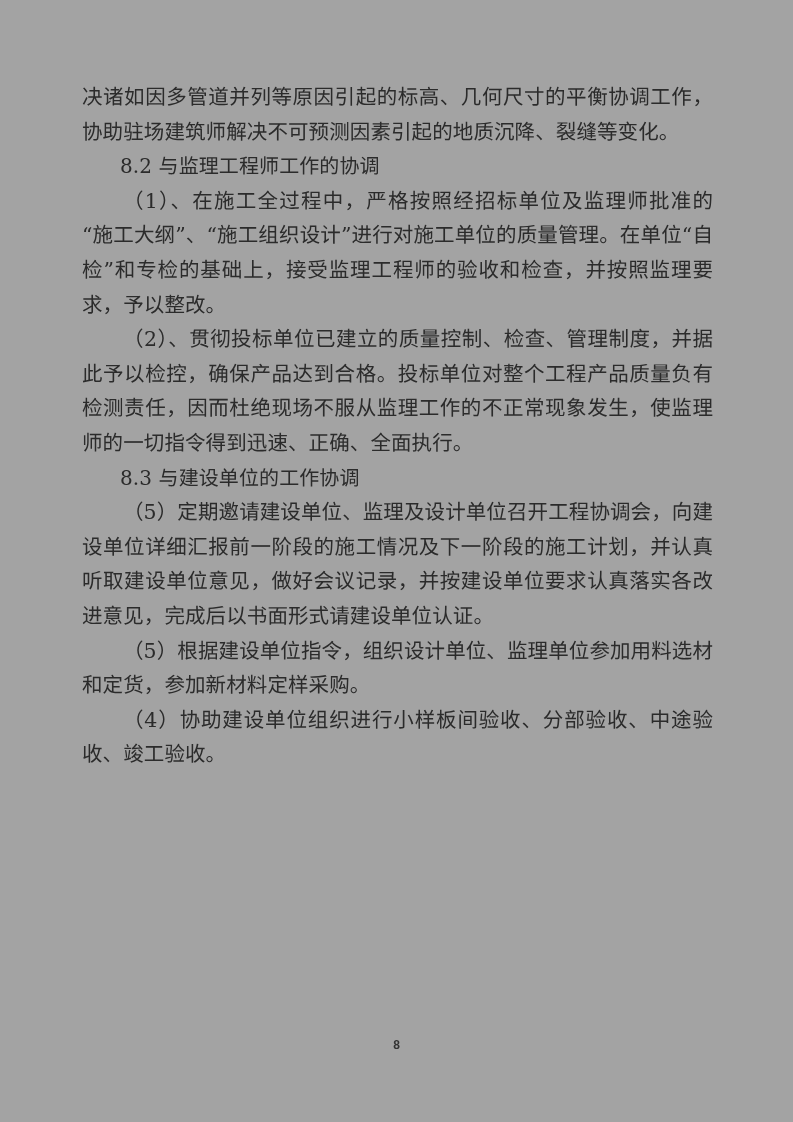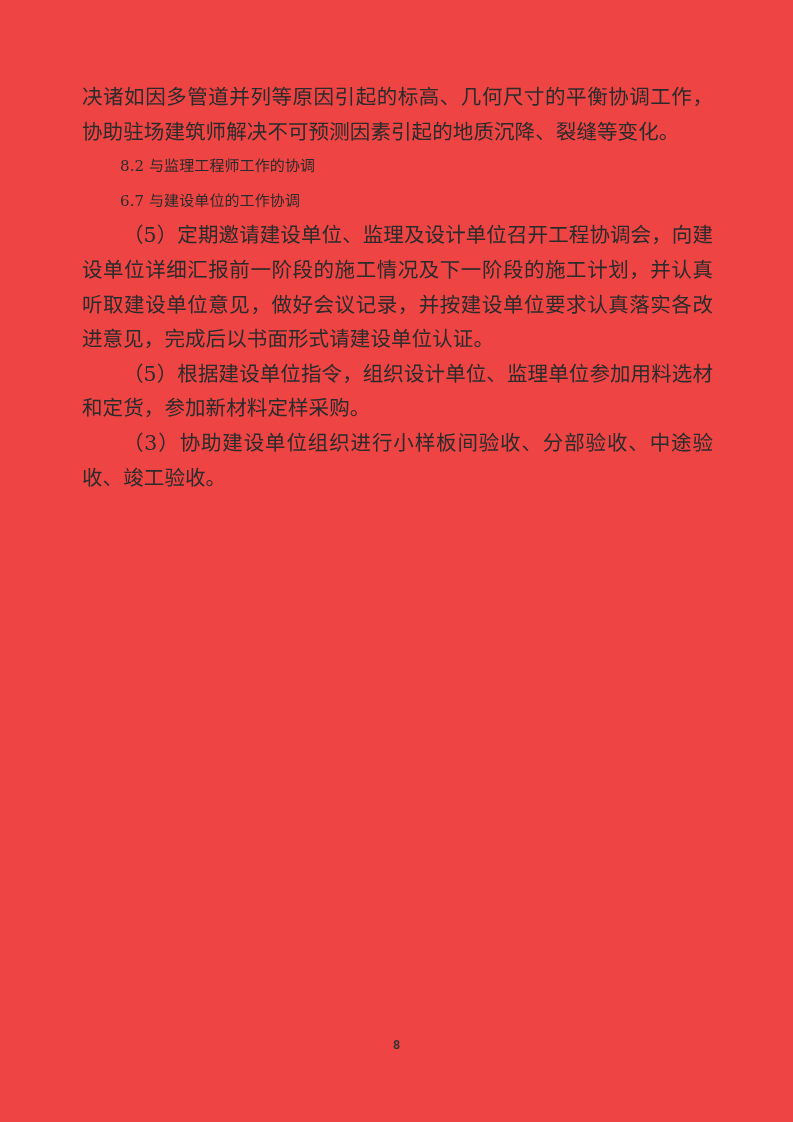--- a/index.html
+++ b/index.html
@@ -17,21 +17,21 @@
     color: #2b2b2b;
     -webkit-font-smoothing: antialiased;
   }
 
   .page {
     position: absolute;
     left: 0;
     top: 0;
     width: 793px;
     height: 1122px;
-    background: #ef4444;
+    background: #a3a3a3;
   }
 
   .text-column {
     position: absolute;
     left: 82px;
     top: 80px;
     width: 631px;
   }
 
   .para {
@@ -51,21 +51,21 @@
   }
 
   
   .para.indent {
     text-indent: 41px;
   }
 
   
   .heading {
     margin: 0;
-    font-size: 15px;
+    font-size: 20px;
     line-height: 34.6px;
     font-weight: normal;
     text-indent: 38px;
     letter-spacing: 0.1px;
     color: #2b2b2b;
   }
 
   .page-number {
     position: absolute;
     left: 0;
@@ -83,30 +83,32 @@
 <body>
 
 <div class="page">
 
   <div class="text-column">
 
     <p class="para cont">决诸如因多管道并列等原因引起的标高、几何尺寸的平衡协调工作，协助驻场建筑师解决不可预测因素引起的地质沉降、裂缝等变化。</p>
 
     <h2 class="heading">8.2 与监理工程师工作的协调</h2>
 
+    <p class="para indent">（1）、在施工全过程中，严格按照经招标单位及监理师批准的“施工大纲”、“施工组织设计”进行对施工单位的质量管理。在单位“自检”和专检的基础上，接受监理工程师的验收和检查，并按照监理要求，予以整改。</p>
+
+    <p class="para indent">（2）、贯彻投标单位已建立的质量控制、检查、管理制度，并据此予以检控，确保产品达到合格。投标单位对整个工程产品质量负有检测责任，因而杜绝现场不服从监理工作的不正常现象发生，使监理师的一切指令得到迅速、正确、全面执行。</p>
 
 
 
-
-    <h2 class="heading">6.7 与建设单位的工作协调</h2>
+    <h2 class="heading">8.3 与建设单位的工作协调</h2>
 
     <p class="para indent">（5）定期邀请建设单位、监理及设计单位召开工程协调会，向建设单位详细汇报前一阶段的施工情况及下一阶段的施工计划，并认真听取建设单位意见，做好会议记录，并按建设单位要求认真落实各改进意见，完成后以书面形式请建设单位认证。</p>
 
     <p class="para indent">（5）根据建设单位指令，组织设计单位、监理单位参加用料选材和定货，参加新材料定样采购。</p>
 
-    <p class="para indent">（3）协助建设单位组织进行小样板间验收、分部验收、中途验收、竣工验收。</p>
+    <p class="para indent">（4）协助建设单位组织进行小样板间验收、分部验收、中途验收、竣工验收。</p>
 
 
   </div>
 
   <div class="page-number">8</div>
 
 </div>
 
 </body></html>

